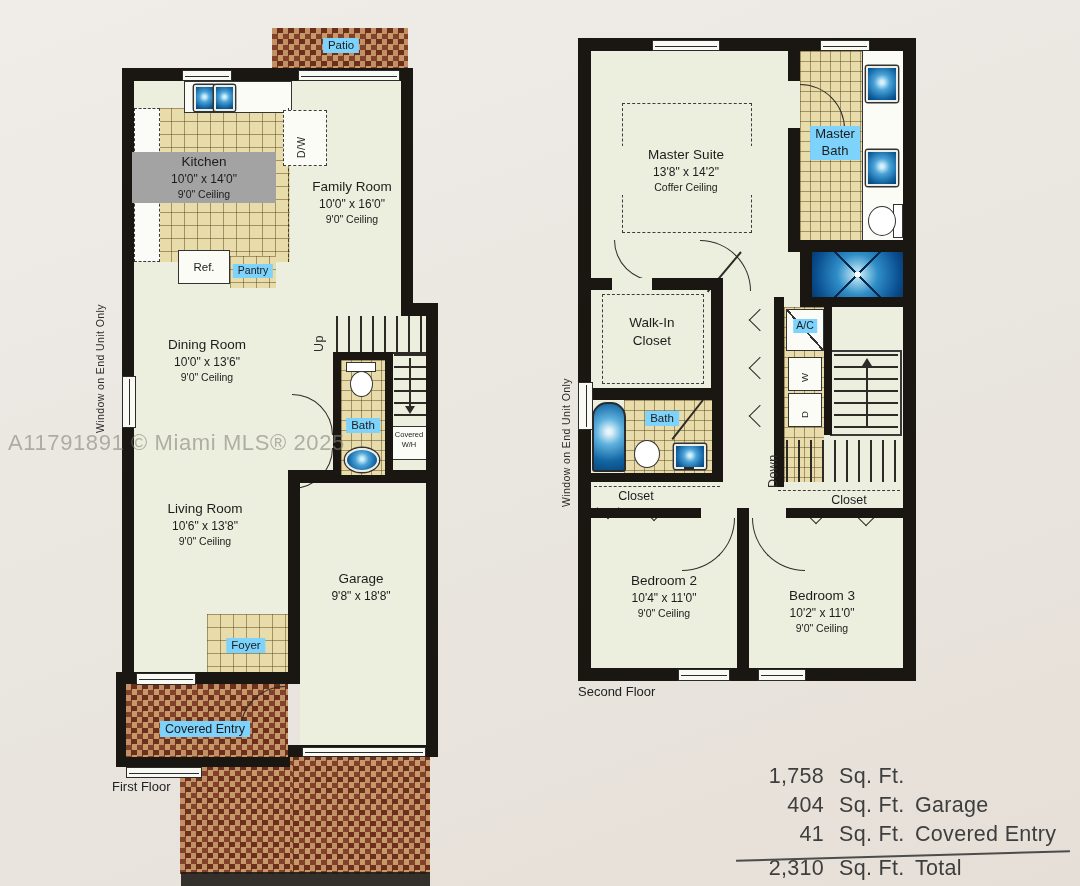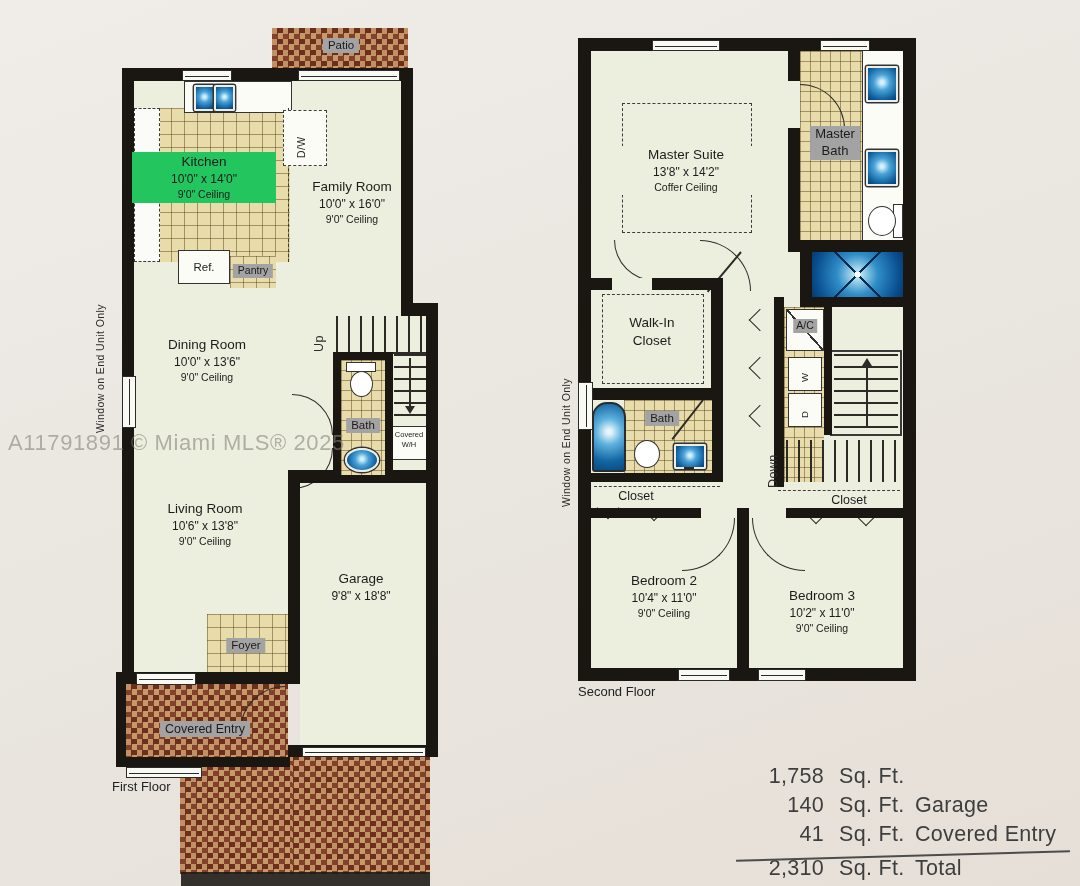--- a/index.html
+++ b/index.html
@@ -16,28 +16,28 @@
                      linear-gradient(90deg,rgba(90,70,30,.5) 1px,transparent 1px);
     background-size:13px 13px;}
   .tile.fine{background-size:10px 10px;}
   .brick{position:absolute;z-index:1;
     background:conic-gradient(#6e2e1c 25%,#c69a68 0 50%,#83402a 0 75%,#bf9164 0) 0 0/11px 11px;}
   .window{position:absolute;background:#fafaf5;border:1px solid #2b2b2b;z-index:5;}
   .window.h::after{content:"";position:absolute;left:2px;right:2px;top:50%;height:1px;background:#2b2b2b;}
   .window.v::after{content:"";position:absolute;top:2px;bottom:2px;left:50%;width:1px;background:#2b2b2b;}
   .dash{position:absolute;border:1.6px dashed #3c3c3c;z-index:3;background:transparent;}
   .whitebox{position:absolute;background:#fcfcf7;border:1.5px solid #333;z-index:3;}
-  .tag{position:absolute;background:#a3a3a3;padding:0 5px;line-height:1.3;white-space:nowrap;
+  .tag{position:absolute;background:#7dd3fc;padding:0 5px;line-height:1.3;white-space:nowrap;
     z-index:6;transform:translateX(-50%);text-align:center;}
   .plain{position:absolute;z-index:6;text-align:center;white-space:nowrap;transform:translateX(-50%);}
   .rlabel{position:absolute;text-align:center;z-index:6;line-height:1.35;}
   .rlabel .nm{font-size:13.5px;display:block;}
   .rlabel .dm{font-size:12px;display:block;}
   .rlabel .cl{font-size:10.5px;display:block;}
-  .rlabel.boxed{background:#22c55e;padding:1px 4px;}
+  .rlabel.boxed{background:#a3a3a3;padding:1px 4px;}
   .treads-v{position:absolute;z-index:2;
     background-image:repeating-linear-gradient(90deg,#2e2b27 0 1.6px,transparent 1.6px 12px);}
   .treads-h{position:absolute;z-index:2;
     background-image:repeating-linear-gradient(#2e2b27 0 1.6px,transparent 1.6px 12px);}
   .arc{position:absolute;z-index:3;border:1.5px solid #2e2b27;background:transparent;}
   .arc-tl{border-right:none;border-bottom:none;border-radius:100% 0 0 0;}
   .arc-tr{border-left:none;border-bottom:none;border-radius:0 100% 0 0;}
   .arc-bl{border-right:none;border-top:none;border-radius:0 0 0 100%;}
   .arc-br{border-left:none;border-top:none;border-radius:0 0 100% 0;}
   .vee{position:absolute;z-index:3;width:15px;height:15px;
@@ -303,21 +303,21 @@
 </div>
 
 <div class="watermark" style="left:8px;top:430px;">A11791891 © Miami MLS® 2025</div>
 
 <div class="sqft-table">
   <div class="sqft-row">
     <span class="sqft-val">1,758</span>
     <span class="sqft-unit">Sq. Ft.</span>
   </div>
   <div class="sqft-row">
-    <span class="sqft-val">140</span>
+    <span class="sqft-val">404</span>
     <span class="sqft-unit">Sq. Ft.</span>
     <span class="sqft-lbl">Garage</span>
   </div>
   <div class="sqft-row">
     <span class="sqft-val">41</span>
     <span class="sqft-unit">Sq. Ft.</span>
     <span class="sqft-lbl">Covered Entry</span>
   </div>
   <div class="sqft-row total-row">
     <span class="sqft-val">2,310</span>

